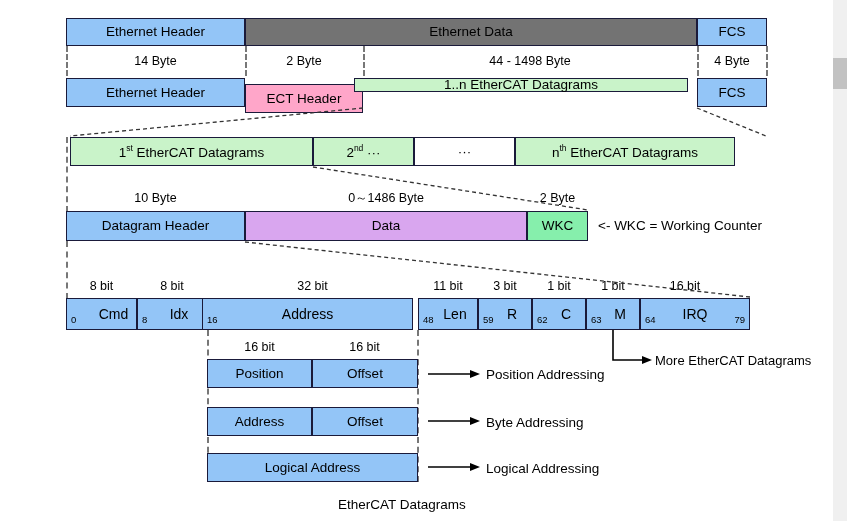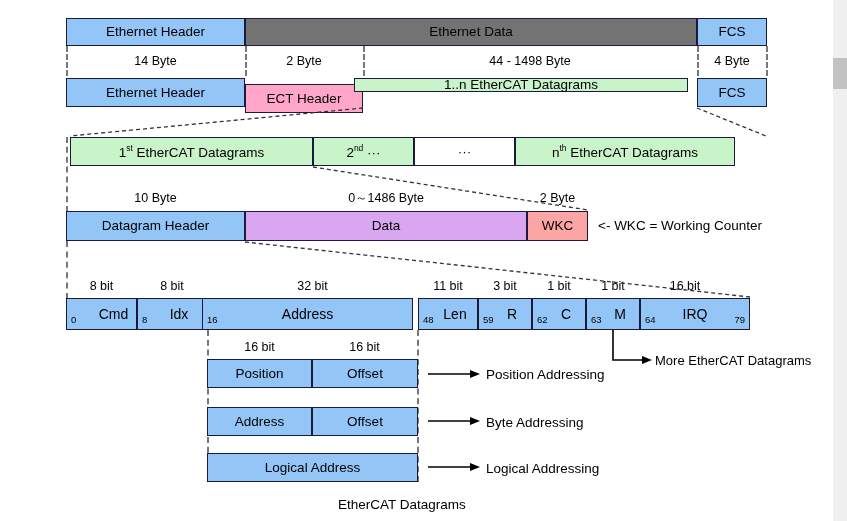--- a/index.html
+++ b/index.html
@@ -20,21 +20,21 @@
     display:flex;align-items:center;justify-content:center;
     font-size:13.5px;
     line-height:1;
     white-space:nowrap;
   }
   .blue  {background:#93c5f7;}
   .yellow{background:#737373;}
   .pink  {background:#ffa6c9;}
   .green {background:#c9f3c9;}
   .purple{background:#d9a6ef;}
-  .orange{background:#fca5a5;}
+  .orange{background:#86efac;}
   .white {background:#ffffff;}
 
   .lbl{
     position:absolute;
     font-size:12.5px;
     line-height:1;
     white-space:nowrap;
     display:flex;align-items:center;justify-content:center;
   }
 

